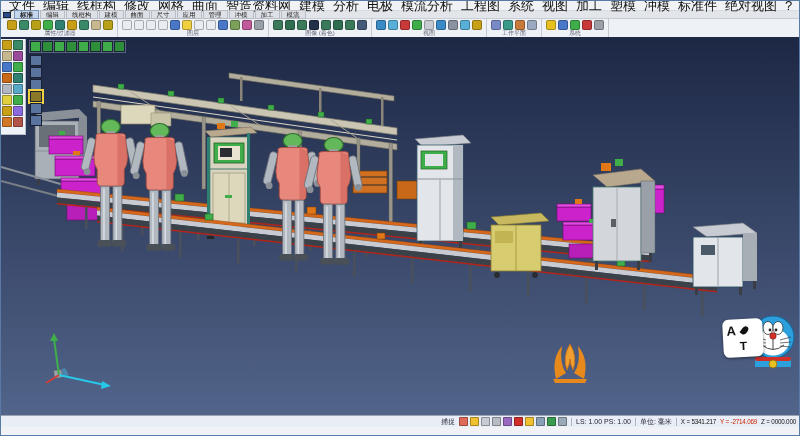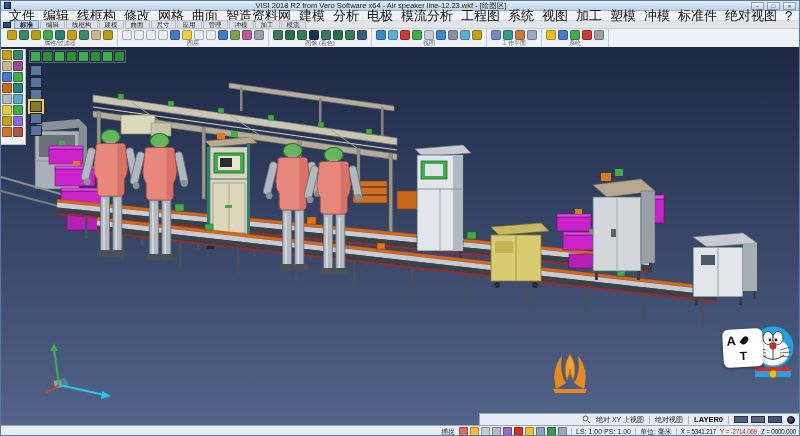--- a/index.html
+++ b/index.html
@@ -69,27 +69,20 @@
   .sicons{display:flex;gap:2px;}
   .sicon{width:9px;height:9px;border:1px solid rgba(0,0,0,.3);border-radius:1px;display:inline-block;}
   .coords{display:flex;gap:4px;font-size:6.3px;letter-spacing:-0.2px;color:#111;}
   .coords .cy{color:var(--accent-red);}
 </style>
 </head>
 <body>
 
 <div class="app">
 
-  <div class="titlebar">
-    <span class="appicon"></span>
-    <span class="title">VISI 2018 R2 from Vero Software x64 - Air speaker line-12.23.wkf - [绘图区]</span>
-    <span class="winbtn">–</span>
-    <span class="winbtn">□</span>
-    <span class="winbtn">×</span>
-  </div>
 
   <div class="menubar">
 
   <span class="menu-item">文件</span>
       <span class="menu-item">编辑</span>
       <span class="menu-item">线框构</span>
       <span class="menu-item">修改</span>
       <span class="menu-item">网格</span>
       <span class="menu-item">曲面</span>
       <span class="menu-item">智造资料网</span>
@@ -508,39 +501,20 @@
           <line x1="9" y1="32" x2="19" y2="31"></line>
         <line x1="44" y1="22" x2="33" y2="25"></line>
           <line x1="44" y1="27" x2="33" y2="28"></line>
           <line x1="43" y1="32" x2="33" y2="31"></line>
       </g>
       <rect x="8" y="44" width="36" height="8" fill="#2ba0dc"></rect>
       <rect x="8" y="42" width="36" height="4" rx="2" fill="#d03028"></rect>
       <circle cx="26" cy="49" r="4" fill="#e8c020" stroke="#8a6a10" stroke-width="0.8"></circle>
     </svg>
 
-    <div class="insetbar">
-      <svg width="9" height="9">
-        <circle cx="3.5" cy="3.5" r="2.5" fill="none" stroke="#445566" stroke-width="1"></circle>
-        <line x1="5.5" y1="5.5" x2="8" y2="8" stroke="#445566" stroke-width="1"></line>
-      </svg>
-      <span>绝对 XY 上视图</span>
-      <span class="vsep"></span>
-      <span>绝对视图</span>
-      <span class="vsep"></span>
-      <b>LAYER0</b>
-      <span class="vsep"></span>
-      <span class="swatches">
-
-      <span class="swatch" style="background: rgb(73, 97, 127);"></span>
-          <span class="swatch" style="background: rgb(86, 104, 140);"></span>
-          <span class="swatch" style="background: rgb(68, 84, 110);"></span>
-        </span>
-      <span class="orb"></span>
-    </div>
   </div>
 
   <div class="bottombar">
     <span class="bspacer"></span>
     <span class="snap">捕捉</span>
     <span class="sicons">
 
     <span class="sicon" style="background: rgb(224, 106, 90);"></span>
         <span class="sicon" style="background: rgb(240, 192, 48);"></span>
         <span class="sicon" style="background: rgb(200, 204, 210);"></span>

